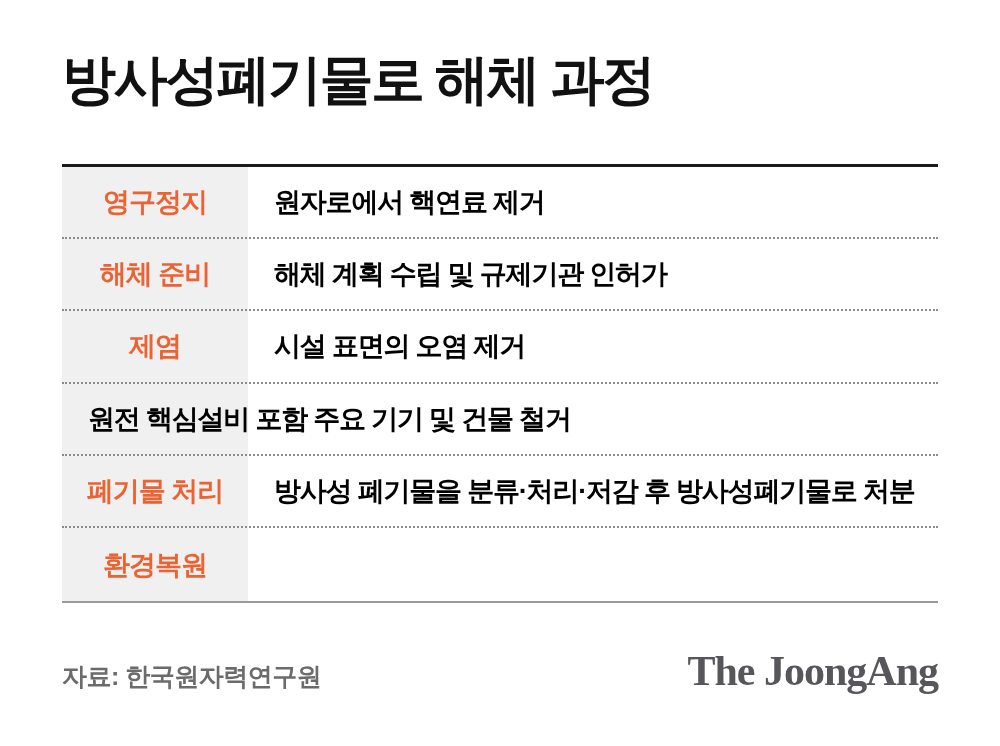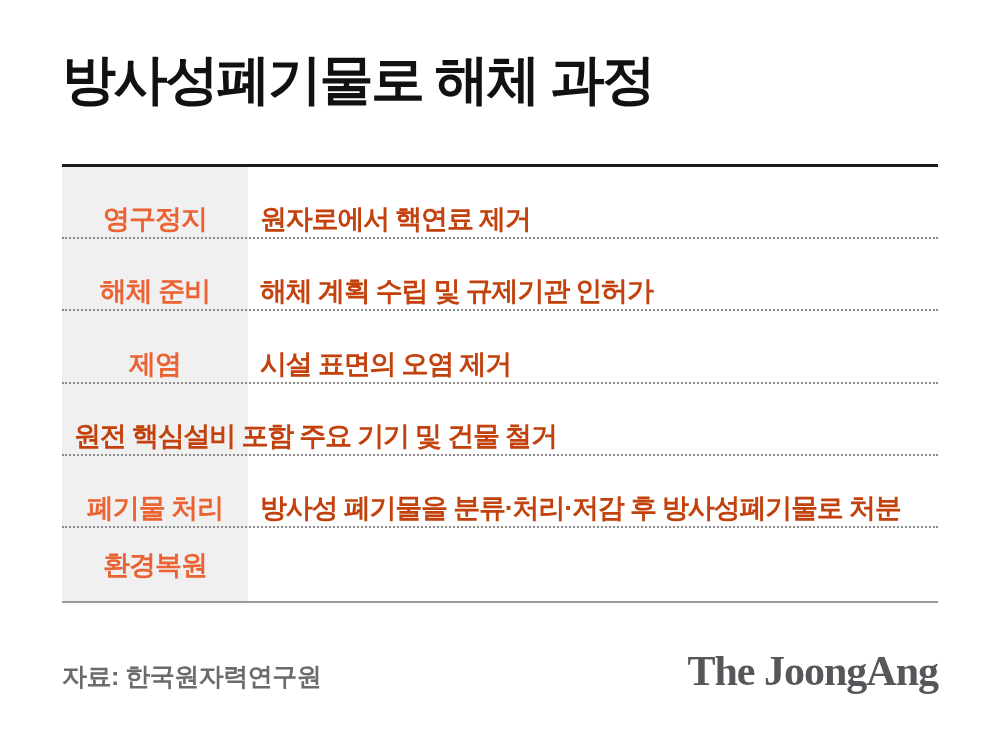--- a/index.html
+++ b/index.html
@@ -36,37 +36,36 @@
     background: #f0f0f0;
   }
   .row {
     position: relative;
     display: flex;
     align-items: center;
     height: 72.4px;
   }
   .row:not(:last-child) {
     border-bottom: 2px dotted #8c8c8c;
-    align-items: flex-end;
   }
   .stage-cell {
     width: 186px;
     flex: 0 0 186px;
     text-align: center;
     font-size: 27px;
     font-weight: 800;
     letter-spacing: -1px;
     color: #eb6233;
   }
   .desc-cell {
-    padding-left: 12px;
+    padding-left: 26px;
     font-size: 27px;
     font-weight: 700;
     letter-spacing: -1.2px;
-    color: #c2410c;
+    color: #000000;
     white-space: nowrap;
   }
   .footer {
     margin-top: 44px;
     display: flex;
     justify-content: space-between;
     align-items: baseline;
     gap: 48px;
   }
   .source {

